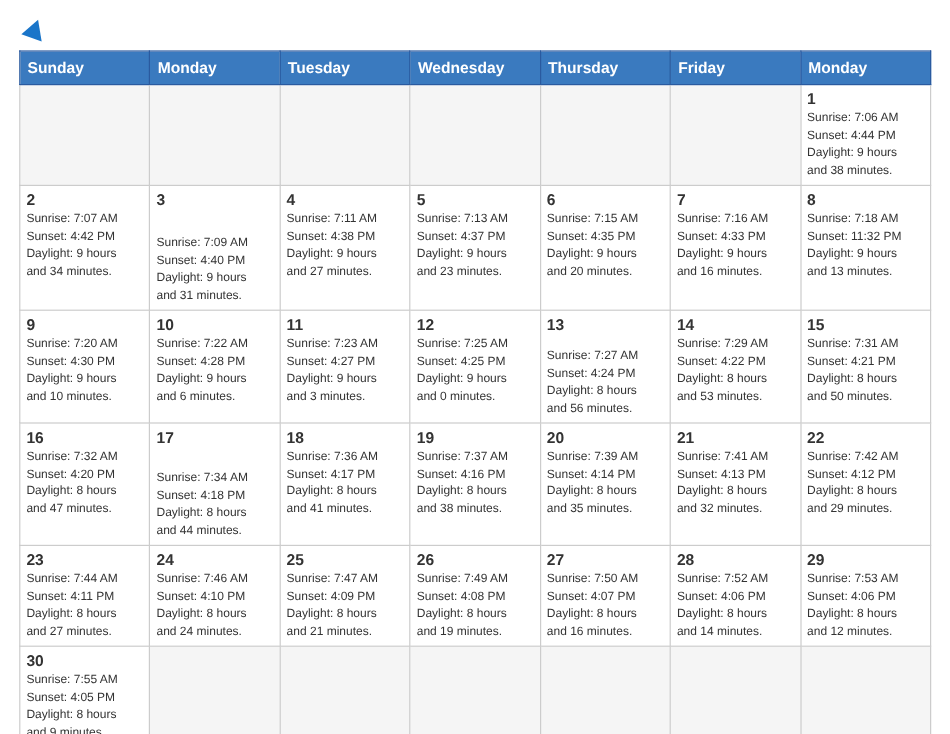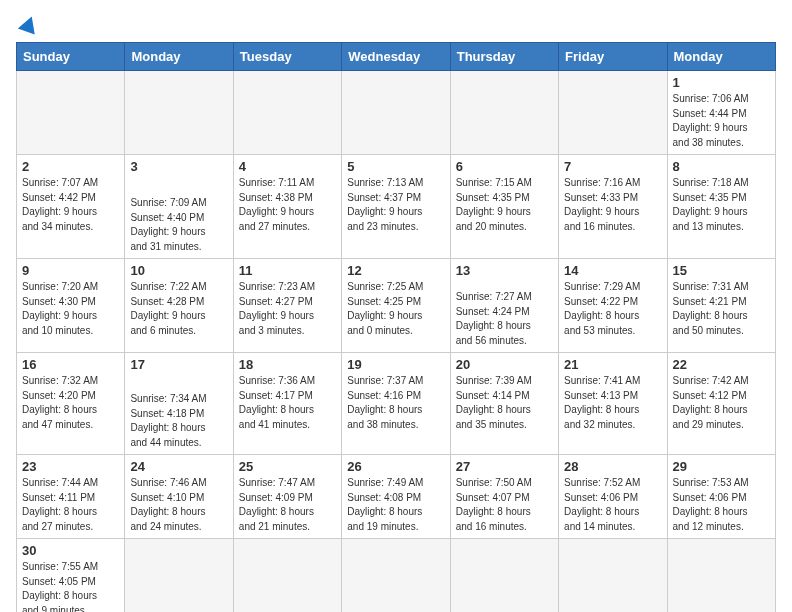--- a/index.html
+++ b/index.html
@@ -182,21 +182,21 @@
         <td>
           <div class="day-number">7</div>
           <div class="day-info" style="white-space: pre-line;">Sunrise: 7:16 AM
 Sunset: 4:33 PM
 Daylight: 9 hours
 and 16 minutes.</div>
         </td>
         <td>
           <div class="day-number">8</div>
           <div class="day-info" style="white-space: pre-line;">Sunrise: 7:18 AM
-Sunset: 4:35 PM
+Sunset: 11:32 PM
 Daylight: 9 hours
 and 13 minutes.</div>
         </td>
       </tr>
       <tr>
         <td>
           <div class="day-number">9</div>
           <div class="day-info" style="white-space: pre-line;">Sunrise: 7:20 AM
 Sunset: 4:30 PM
 Daylight: 9 hours

